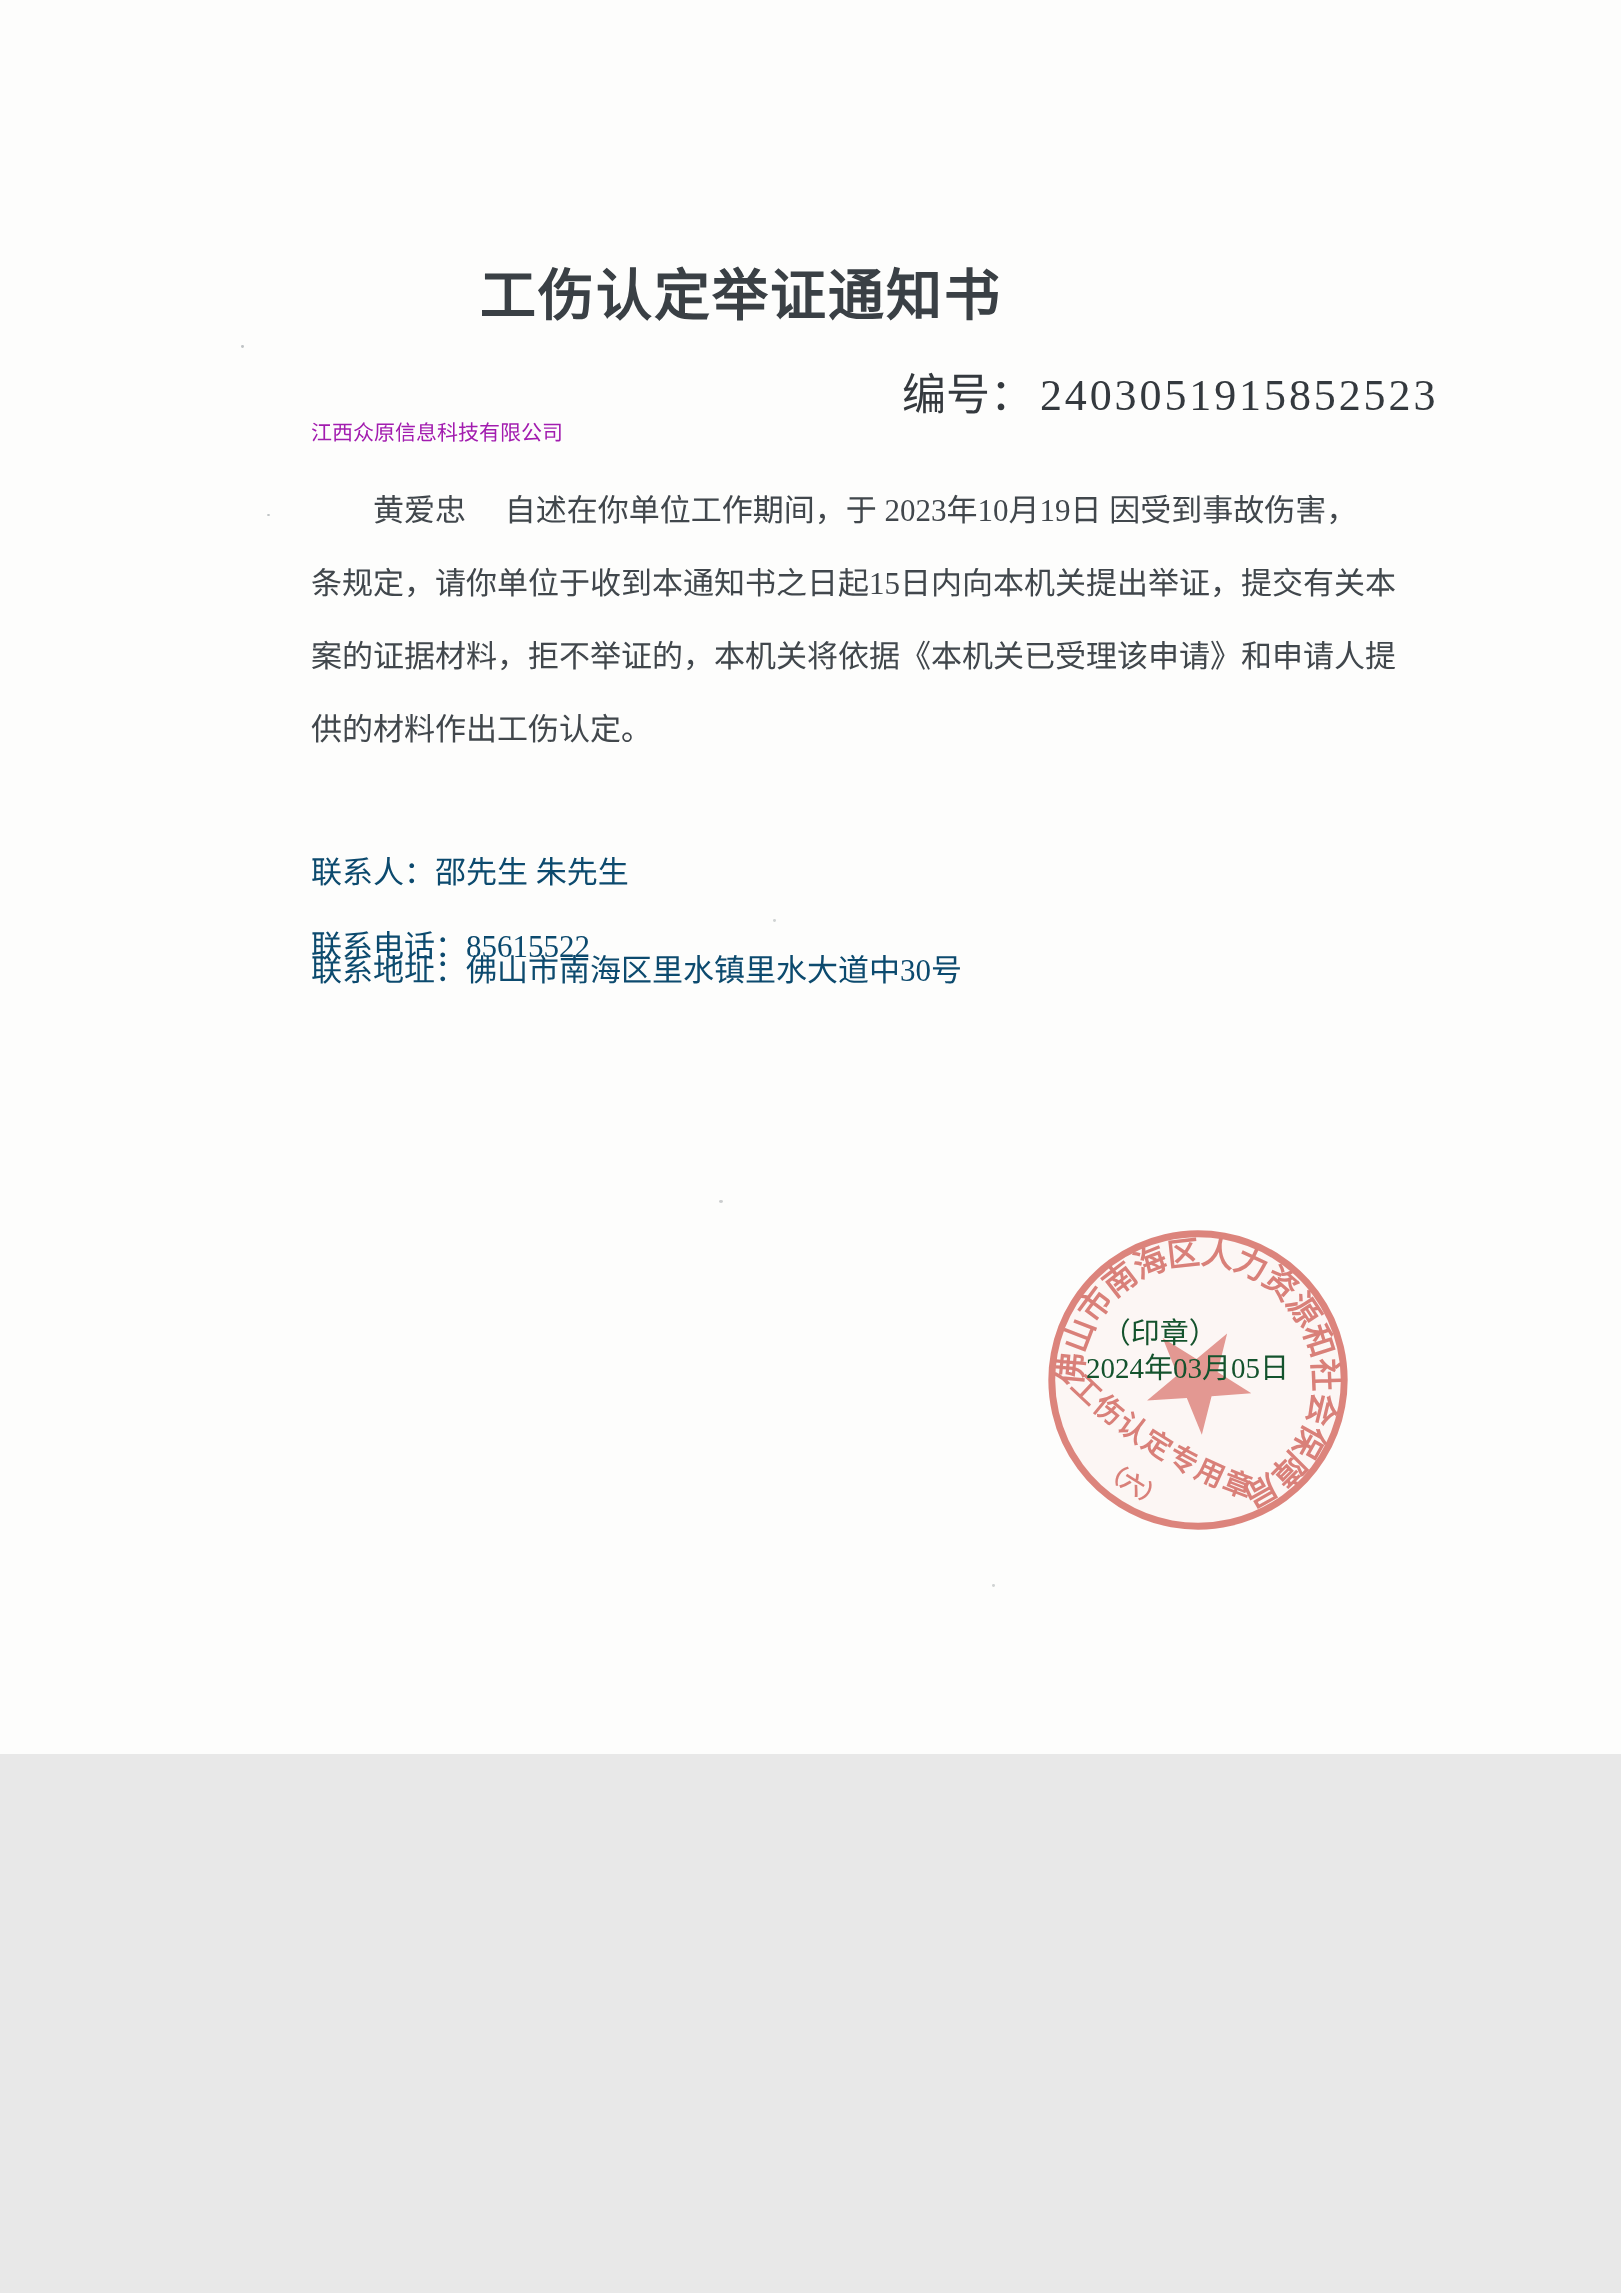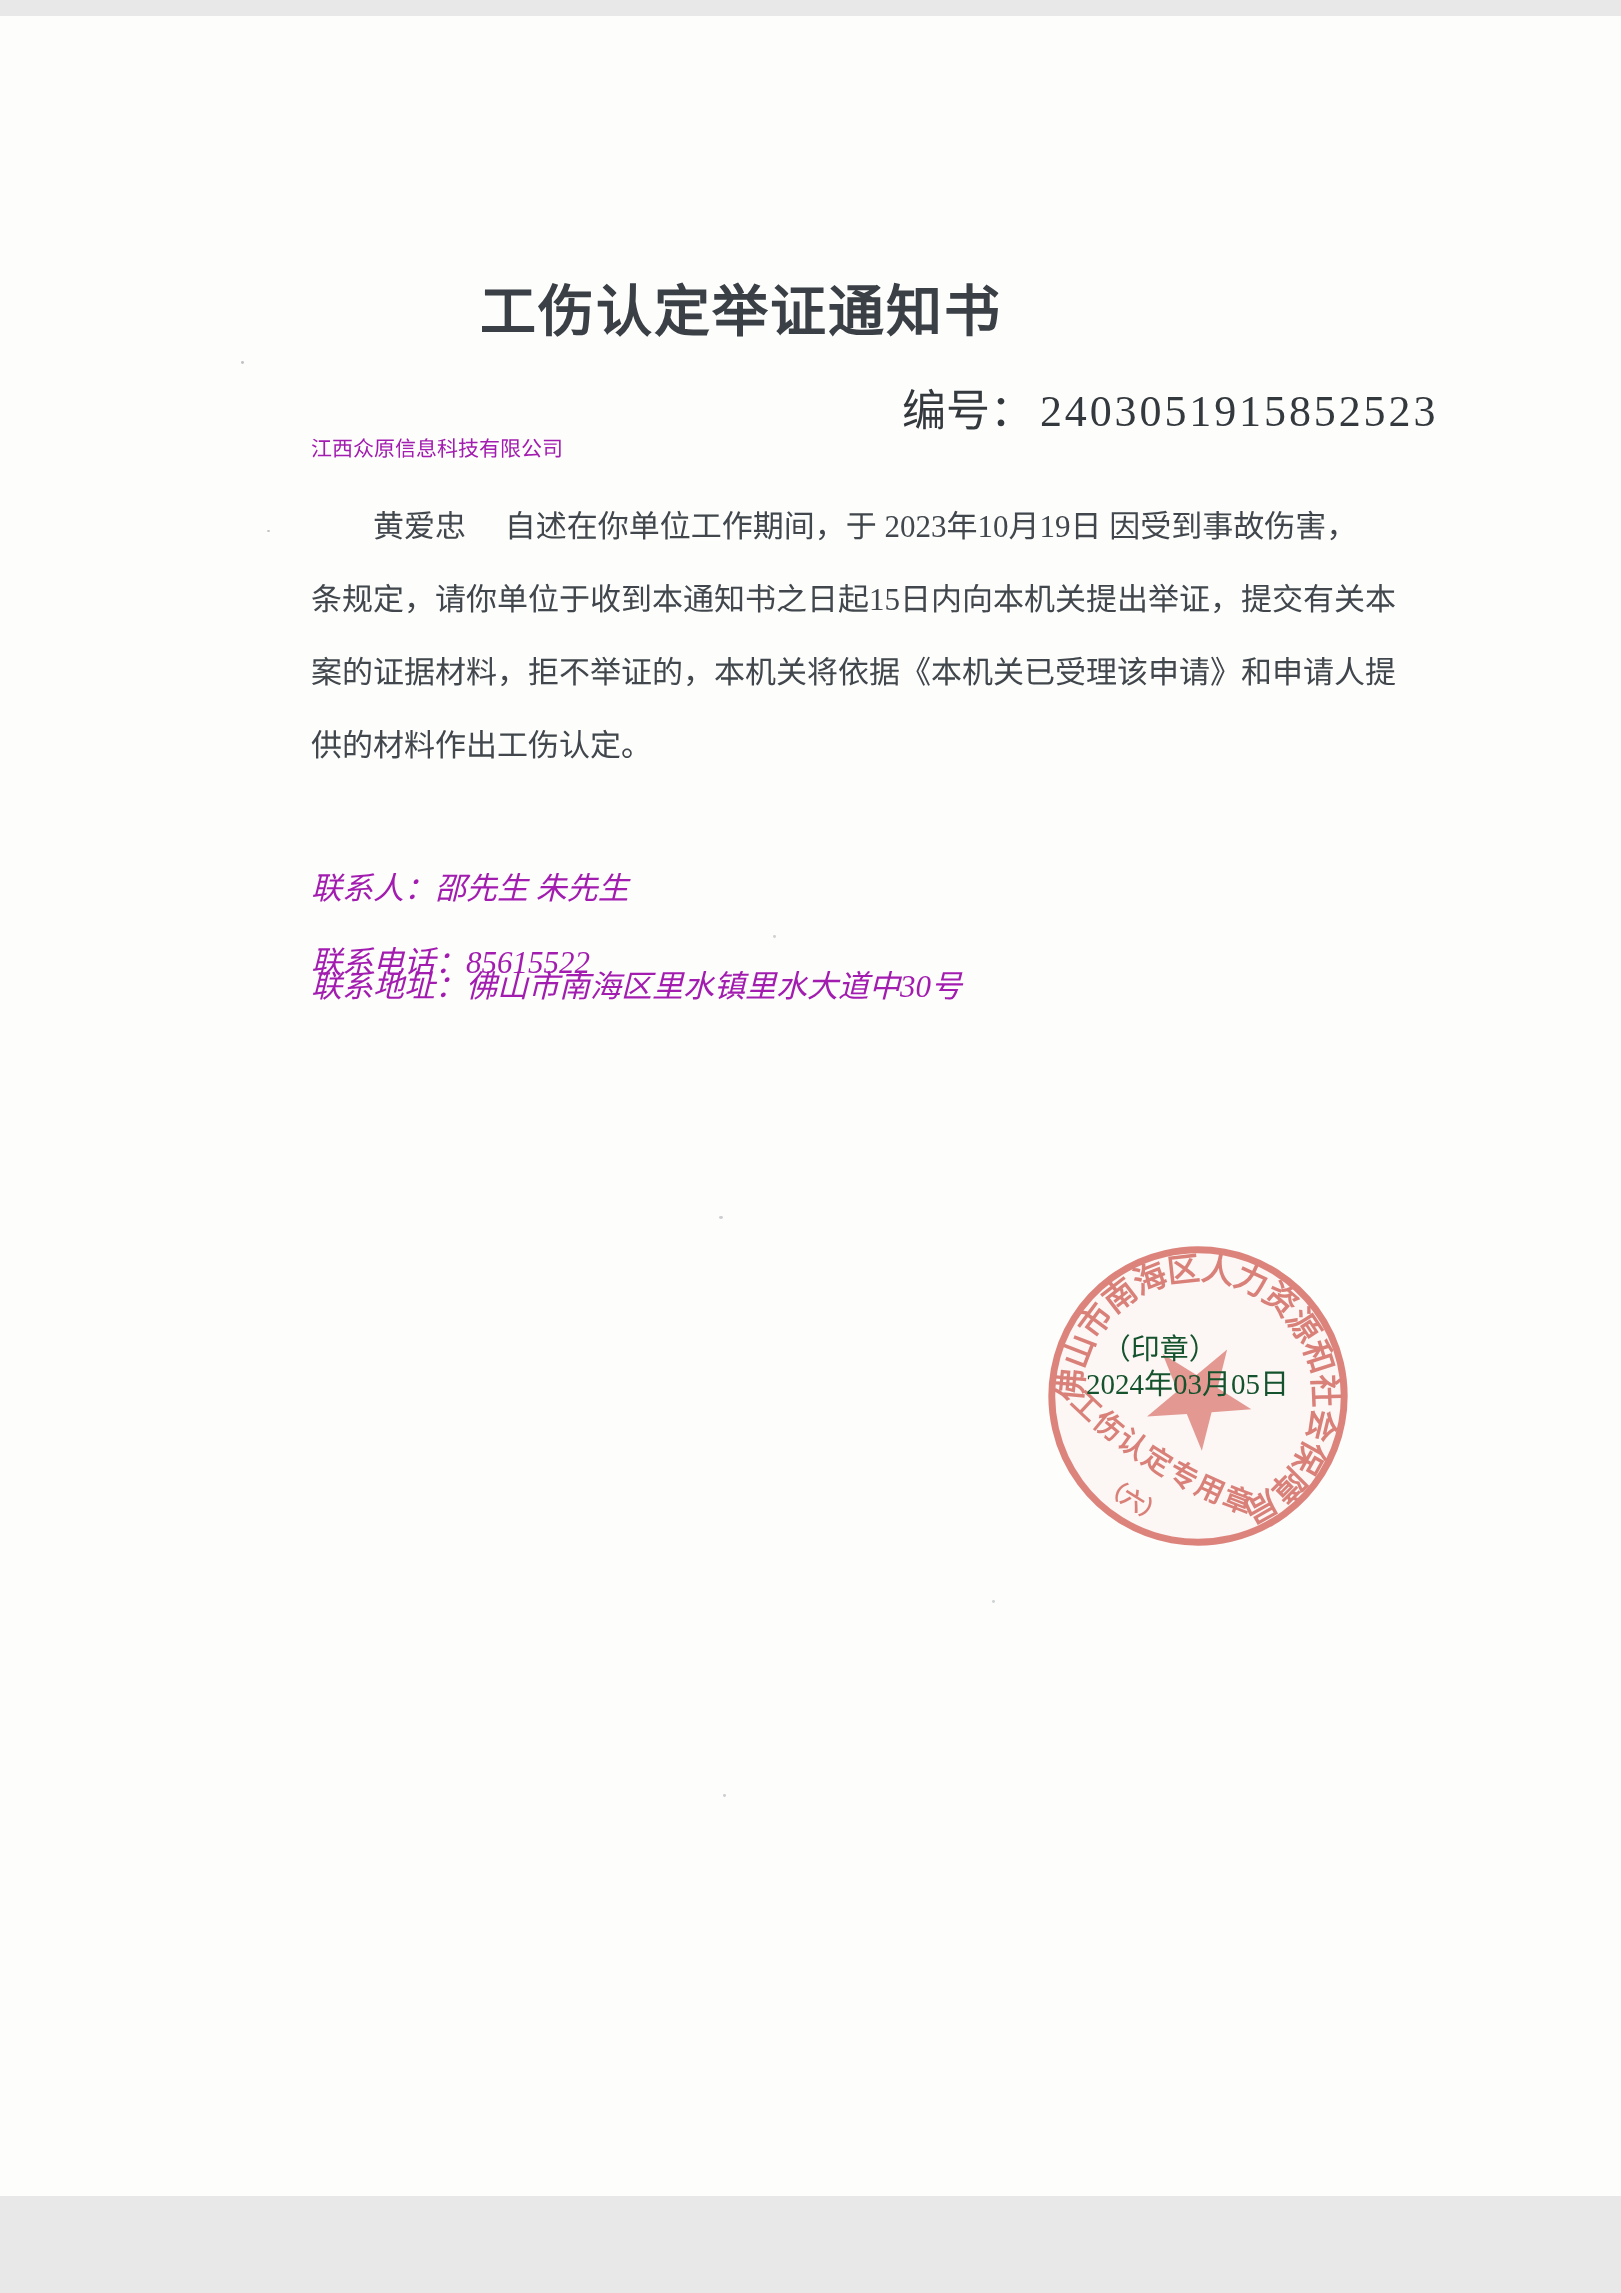--- a/index.html
+++ b/index.html
@@ -3,22 +3,22 @@
 <meta charset="utf-8">
 <style>
   html, body {
     margin: 0;
     padding: 0;
     background: #e8e8e8;
   }
   .page {
     position: relative;
     width: 1621px;
-    height: 2180px;
-    margin: 16px auto;
+    height: 1754px;
+    margin: 0 auto;
     background: #fdfdfc;
     overflow: hidden;
     font-family: "Liberation Serif", "DejaVu Serif", serif;
     color: #41474c;
   }
   .title {
     position: absolute;
     left: 480px;
     top: 250px;
     margin: 0;
@@ -55,23 +55,22 @@
     width: 1157px;
     font-size: 31px;
     line-height: 73px;
     color: #41474c;
   }
   .bline { white-space: nowrap; }
   .contact-row {
     position: absolute;
     left: 311px;
     font-size: 31px;
-    color: #a21caf;
+    color: #0c4a6e;
     white-space: nowrap;
-    font-style: italic;
   }
   .contact-person  { top: 847px; }
   .contact-phone   { top: 921px; text-align: right; }
   .contact-address { top: 945px; }
   .stamp {
     position: absolute;
     left: 1041px;
     top: 1223px;
     width: 314px;
     height: 314px;

